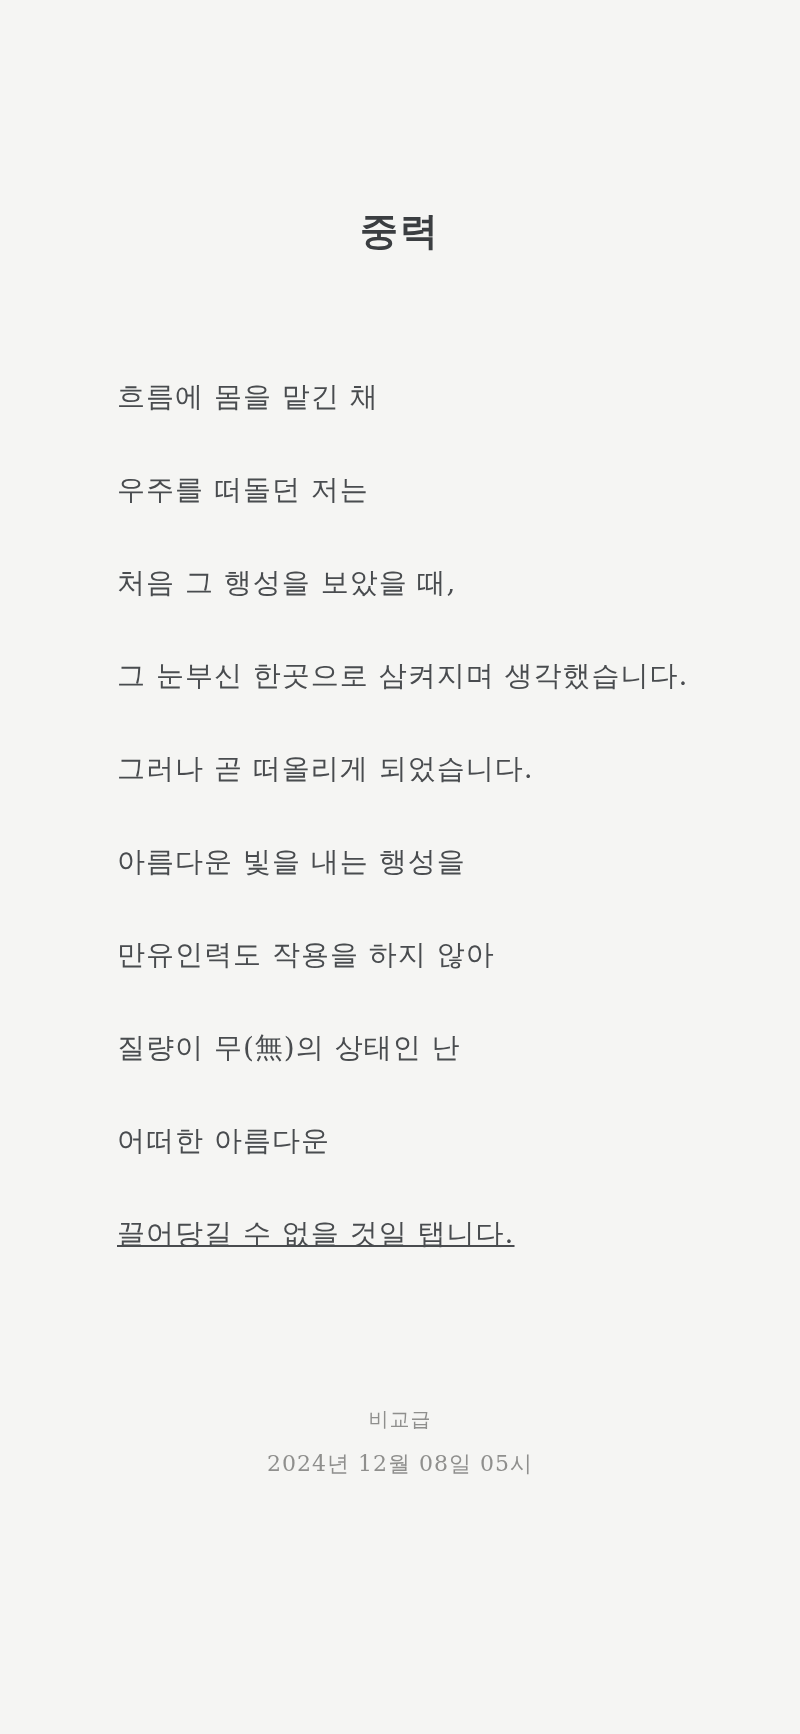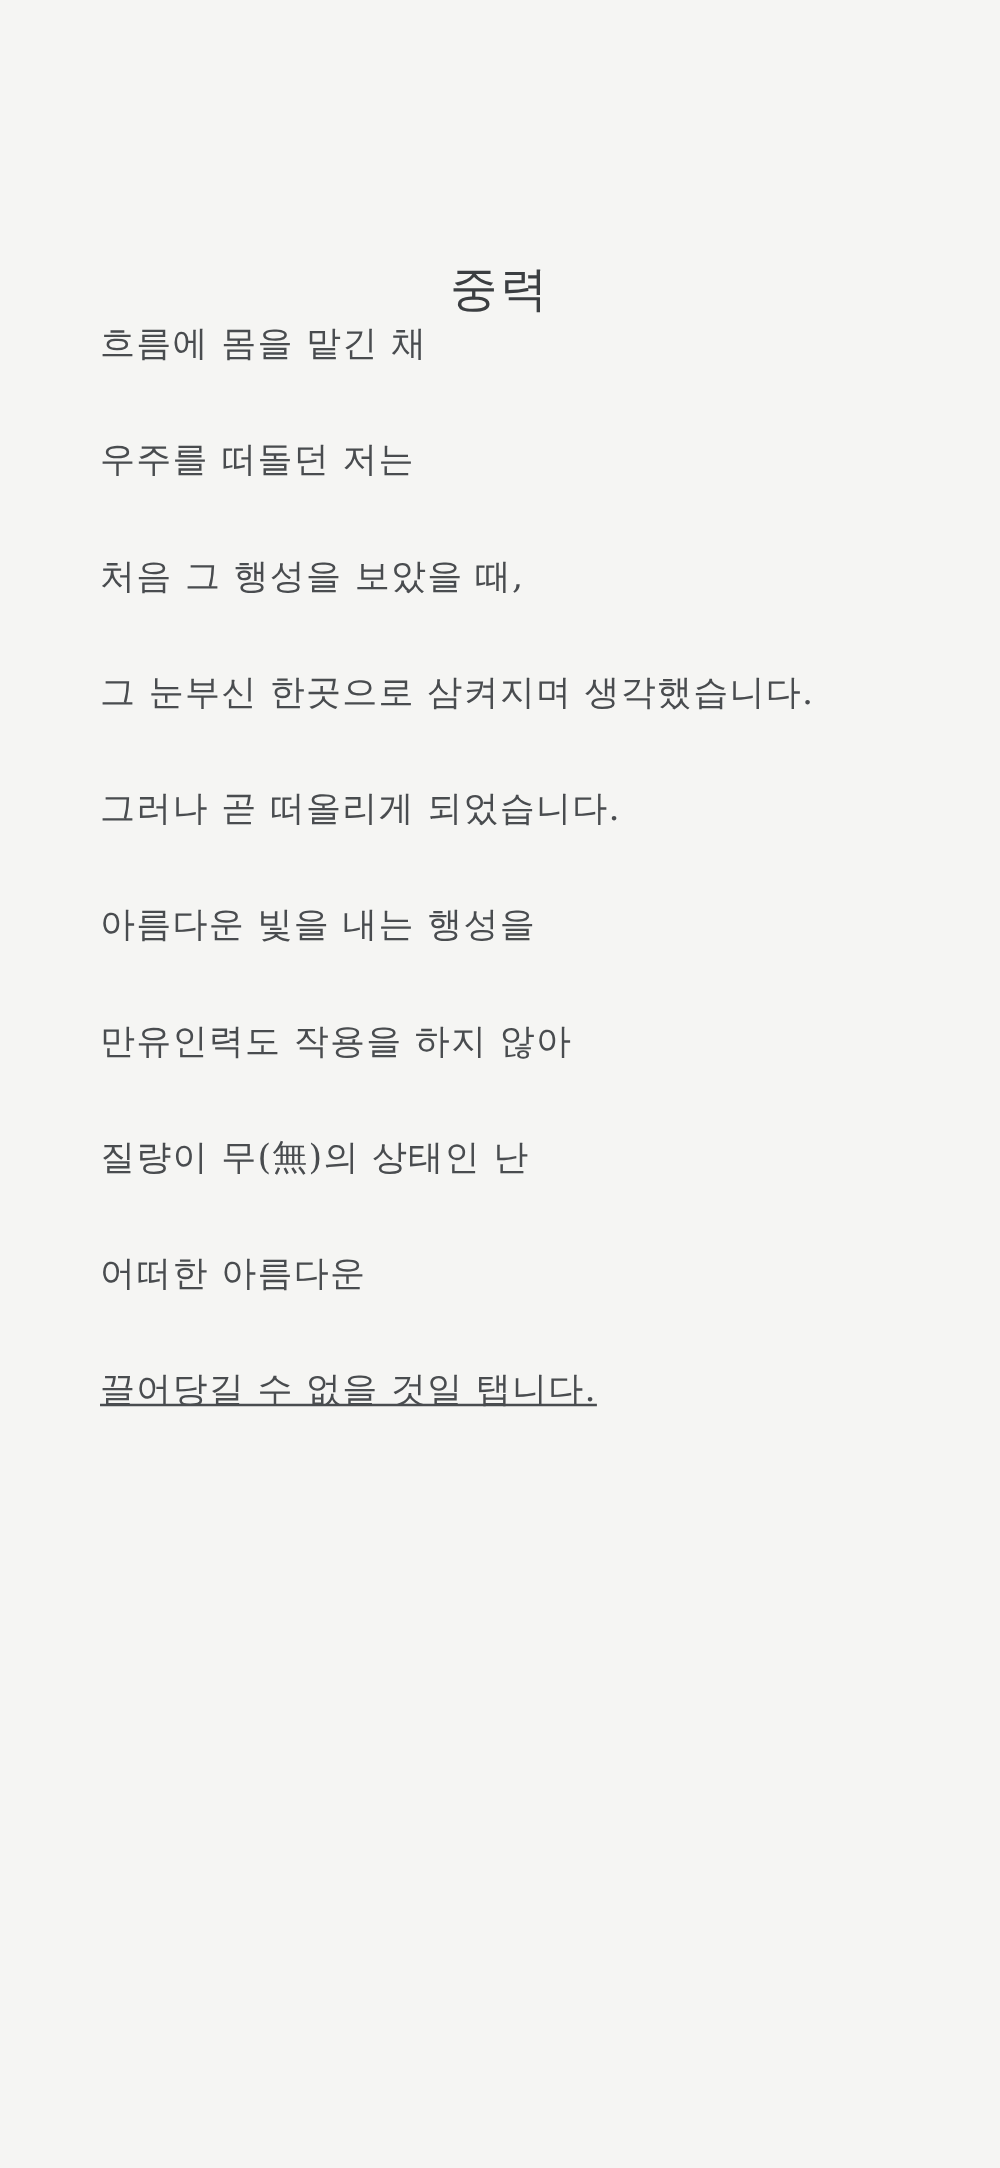--- a/index.html
+++ b/index.html
@@ -17,26 +17,27 @@
     box-sizing: border-box;
     width: 800px;
     height: 1734px;
     padding-top: 207px;
   }
   .poem-title {
     margin: 0;
     text-align: center;
     font-size: 38px;
     line-height: 48px;
-    font-weight: 400;
+    font-weight: 700;
     color: #3b3e41;
     letter-spacing: 2px;
   }
   .poem-body {
-    padding-left: 80px;
+    margin-top: 122px;
+    padding-left: 117px;
     padding-right: 60px;
   }
   .poem-line {
     margin: 0 0 53px 0;
     font-size: 28px;
     line-height: 40px;
     font-weight: 400;
     color: #494c4f;
     letter-spacing: 1px;
   }
@@ -74,14 +75,18 @@
     <p class="poem-line">처음 그 행성을 보았을 때,</p>
     <p class="poem-line">그 눈부신 한곳으로 삼켜지며 생각했습니다.</p>
     <p class="poem-line">그러나 곧 떠올리게 되었습니다.</p>
     <p class="poem-line">아름다운 빛을 내는 행성을</p>
     <p class="poem-line">만유인력도 작용을 하지 않아</p>
     <p class="poem-line">질량이 무(無)의 상태인 난</p>
     <p class="poem-line">어떠한 아름다운</p>
     <p class="poem-line">끌어당길 수 없을 것일 탭니다.</p>
   </div>
 
+  <div class="poem-footer">
+    <div class="poem-author">비교급</div>
+    <div class="poem-datetime">2024년 12월 08일 05시</div>
+  </div>
 
 </div>
 
 </body></html>

